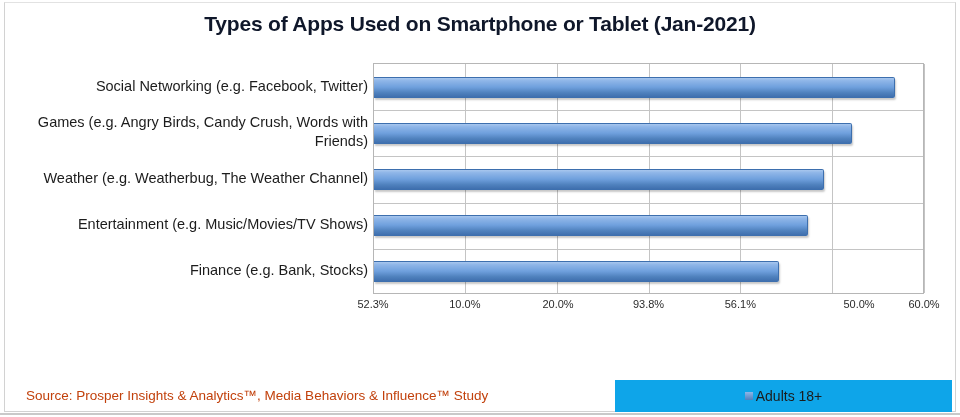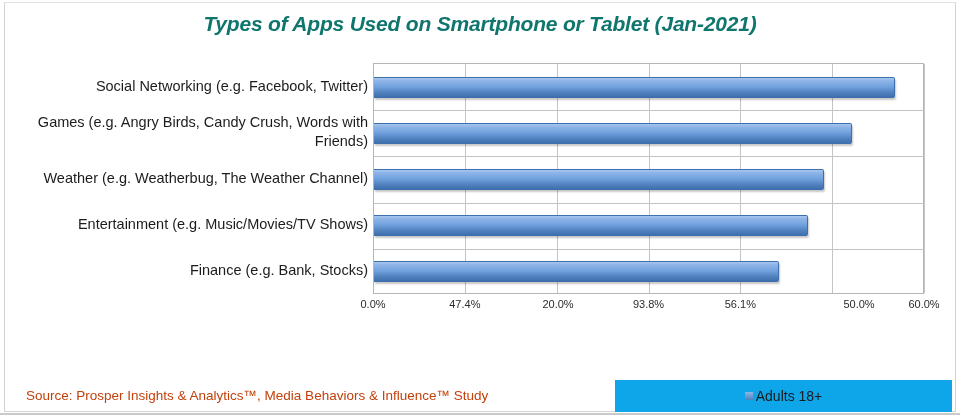--- a/index.html
+++ b/index.html
@@ -31,23 +31,22 @@
     background: #ffffff;
   }
   #chart-title {
     position: absolute;
     left: 0;
     top: 12px;
     width: 960px;
     text-align: center;
     font-size: 21px;
     font-weight: bold;
-    color: #0f766e;
+    color: #0f172a;
     letter-spacing: -0.2px;
-    font-style: italic;
   }
   
   #plot-area {
     position: absolute;
     left: 373px;
     top: 63px;
     width: 551px;
     height: 231px;
     border: 1px solid #b6b6b6;
     box-sizing: border-box;
@@ -196,22 +195,22 @@
         <div class="bar-wrap" style="top: 151px; width: 434.372px;">
           <div class="bar"></div>
         </div>
         <div class="bar-wrap" style="top: 197px; width: 404.985px;">
           <div class="bar"></div>
         </div>
       </div>
   </div>
 
   <div id="xticks">
-      <div class="xtick" style="left: 333px;">0.0%</div>
-      <div class="xtick" style="left: 424.833px;">47.4%</div>
+      <div class="xtick" style="left: 333px;">52.3%</div>
+      <div class="xtick" style="left: 424.833px;">10.0%</div>
       <div class="xtick" style="left: 518px;">20.0%</div>
       <div class="xtick" style="left: 608.5px;">93.8%</div>
       <div class="xtick" style="left: 700.333px;">56.1%</div>
       <div class="xtick" style="left: 819px; text-align: center;">50.0%</div>
       <div class="xtick" style="left: 884px;">60.0%</div>
     </div>
 
   <div id="source-note">Source: Prosper Insights &amp; Analytics™, Media Behaviors &amp; Influence™ Study</div>
 
   <div id="legend-band">

